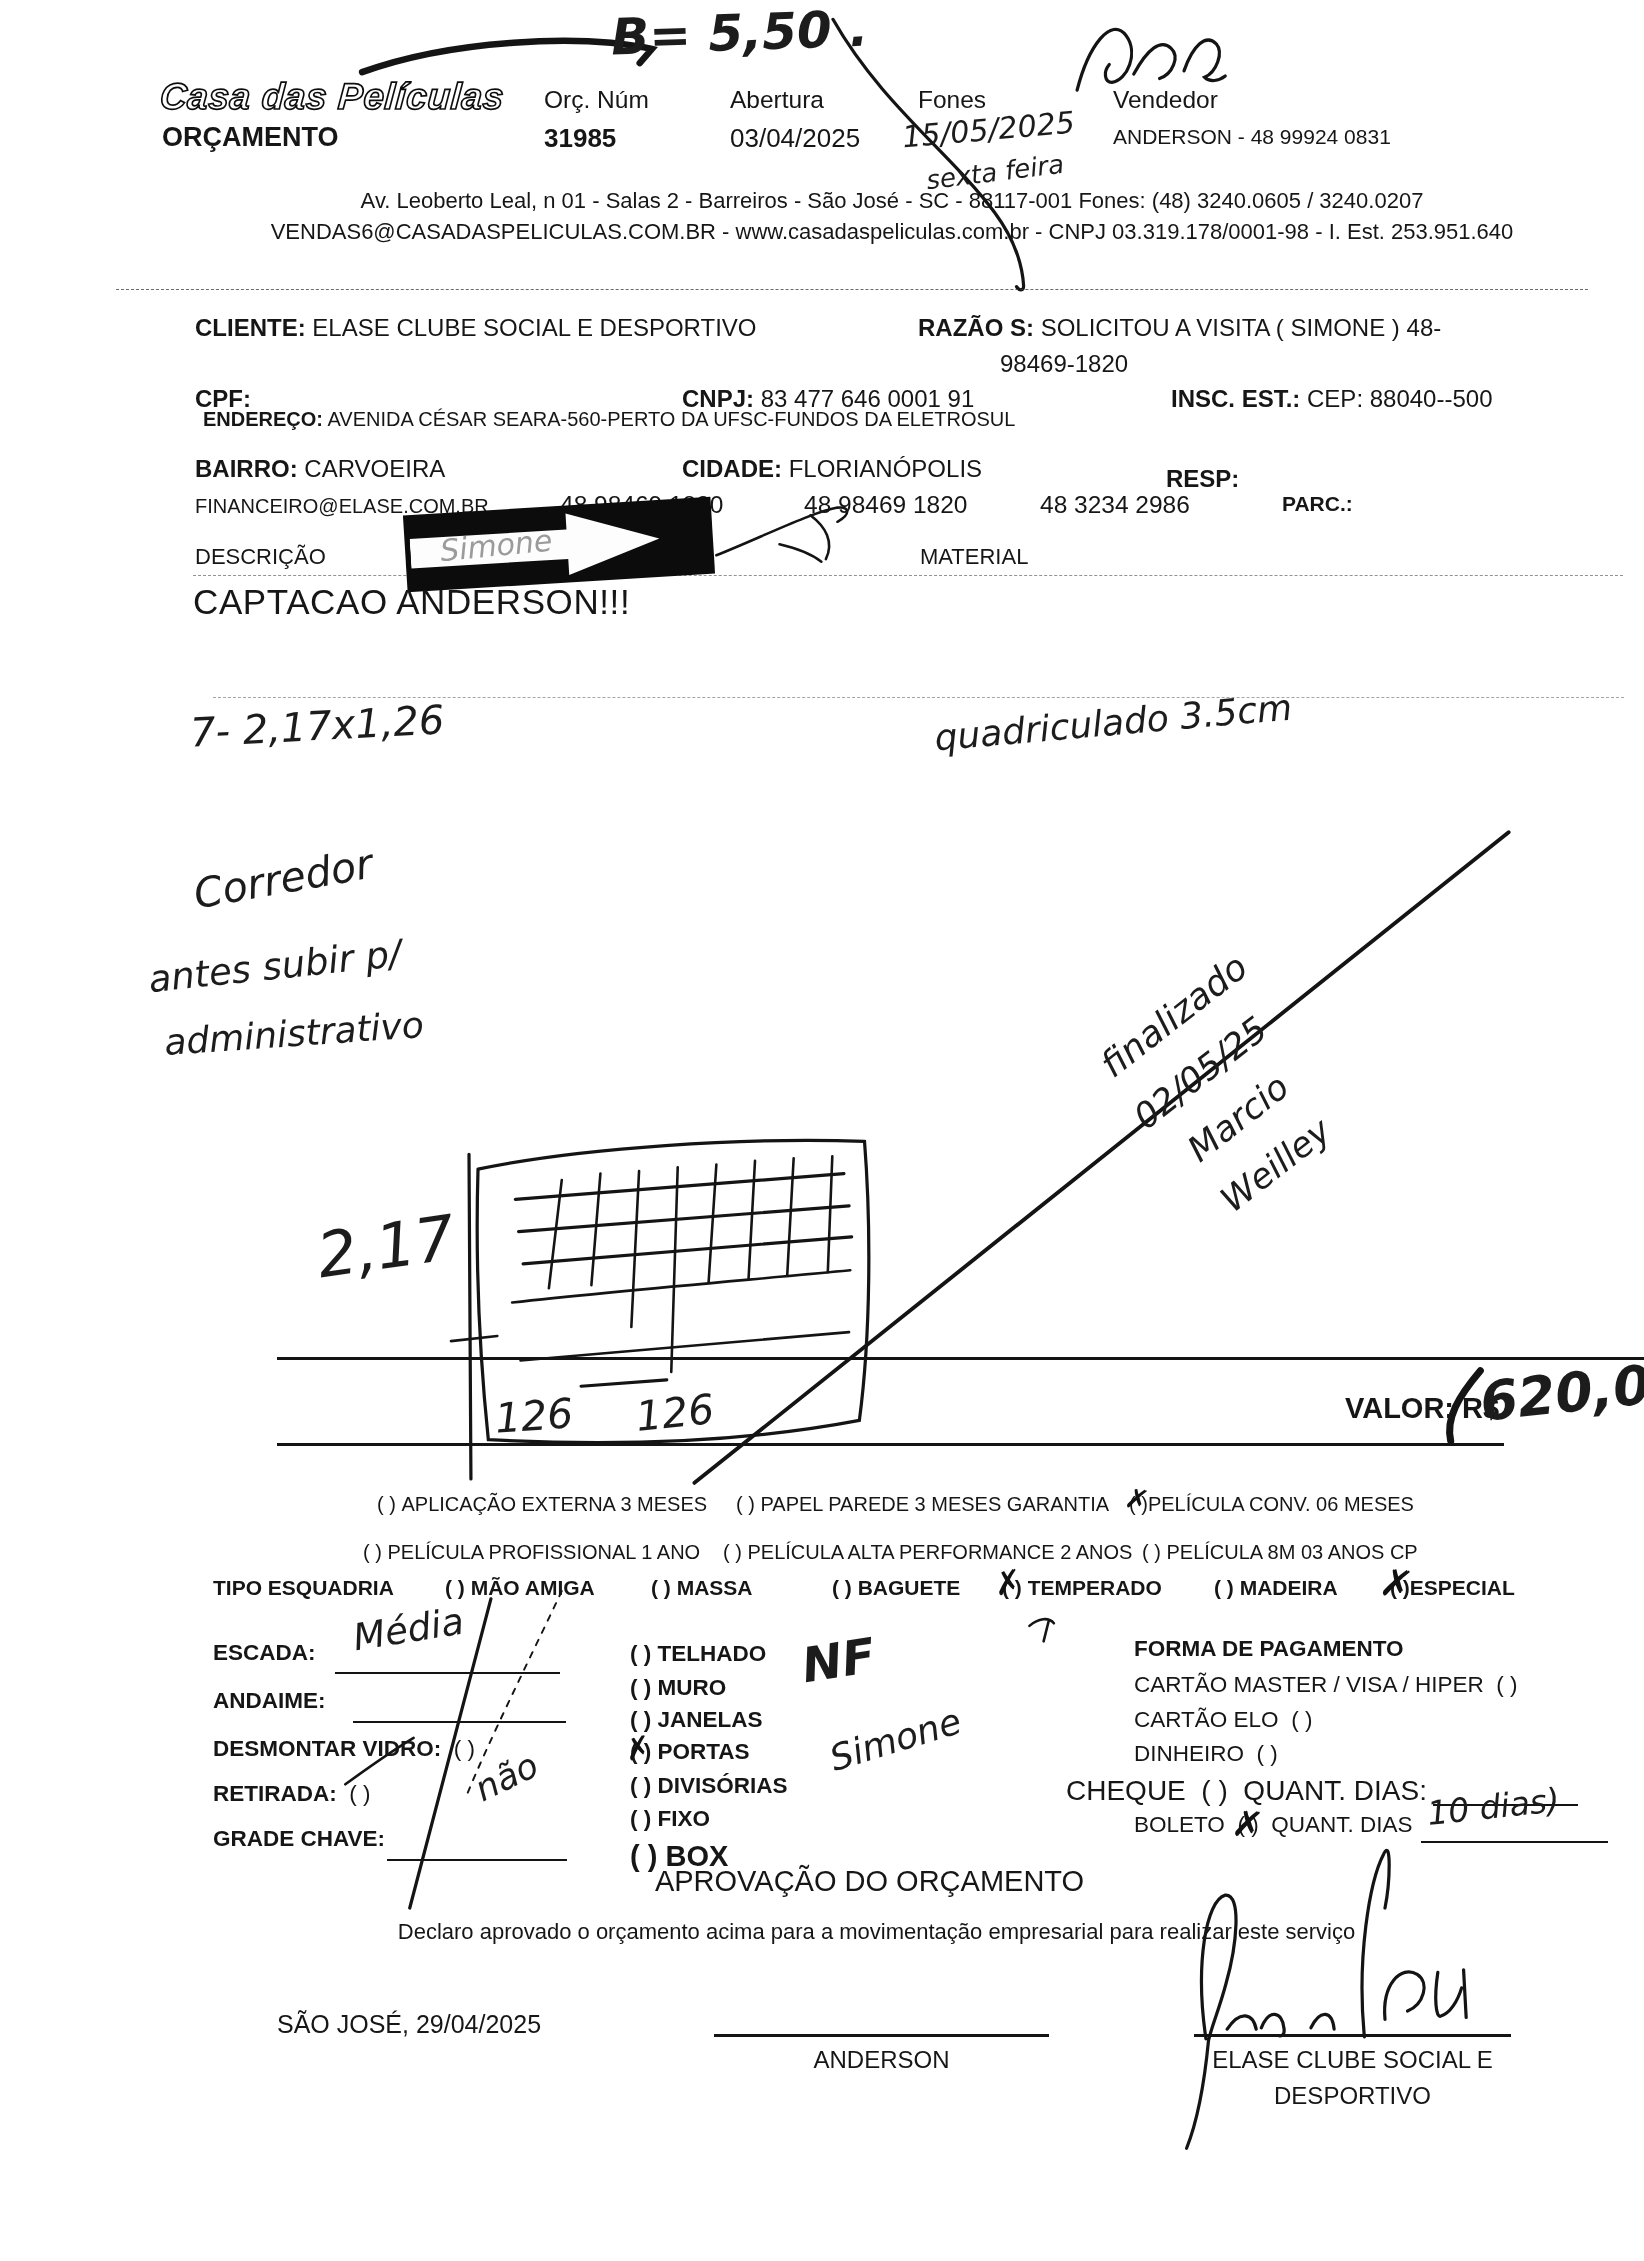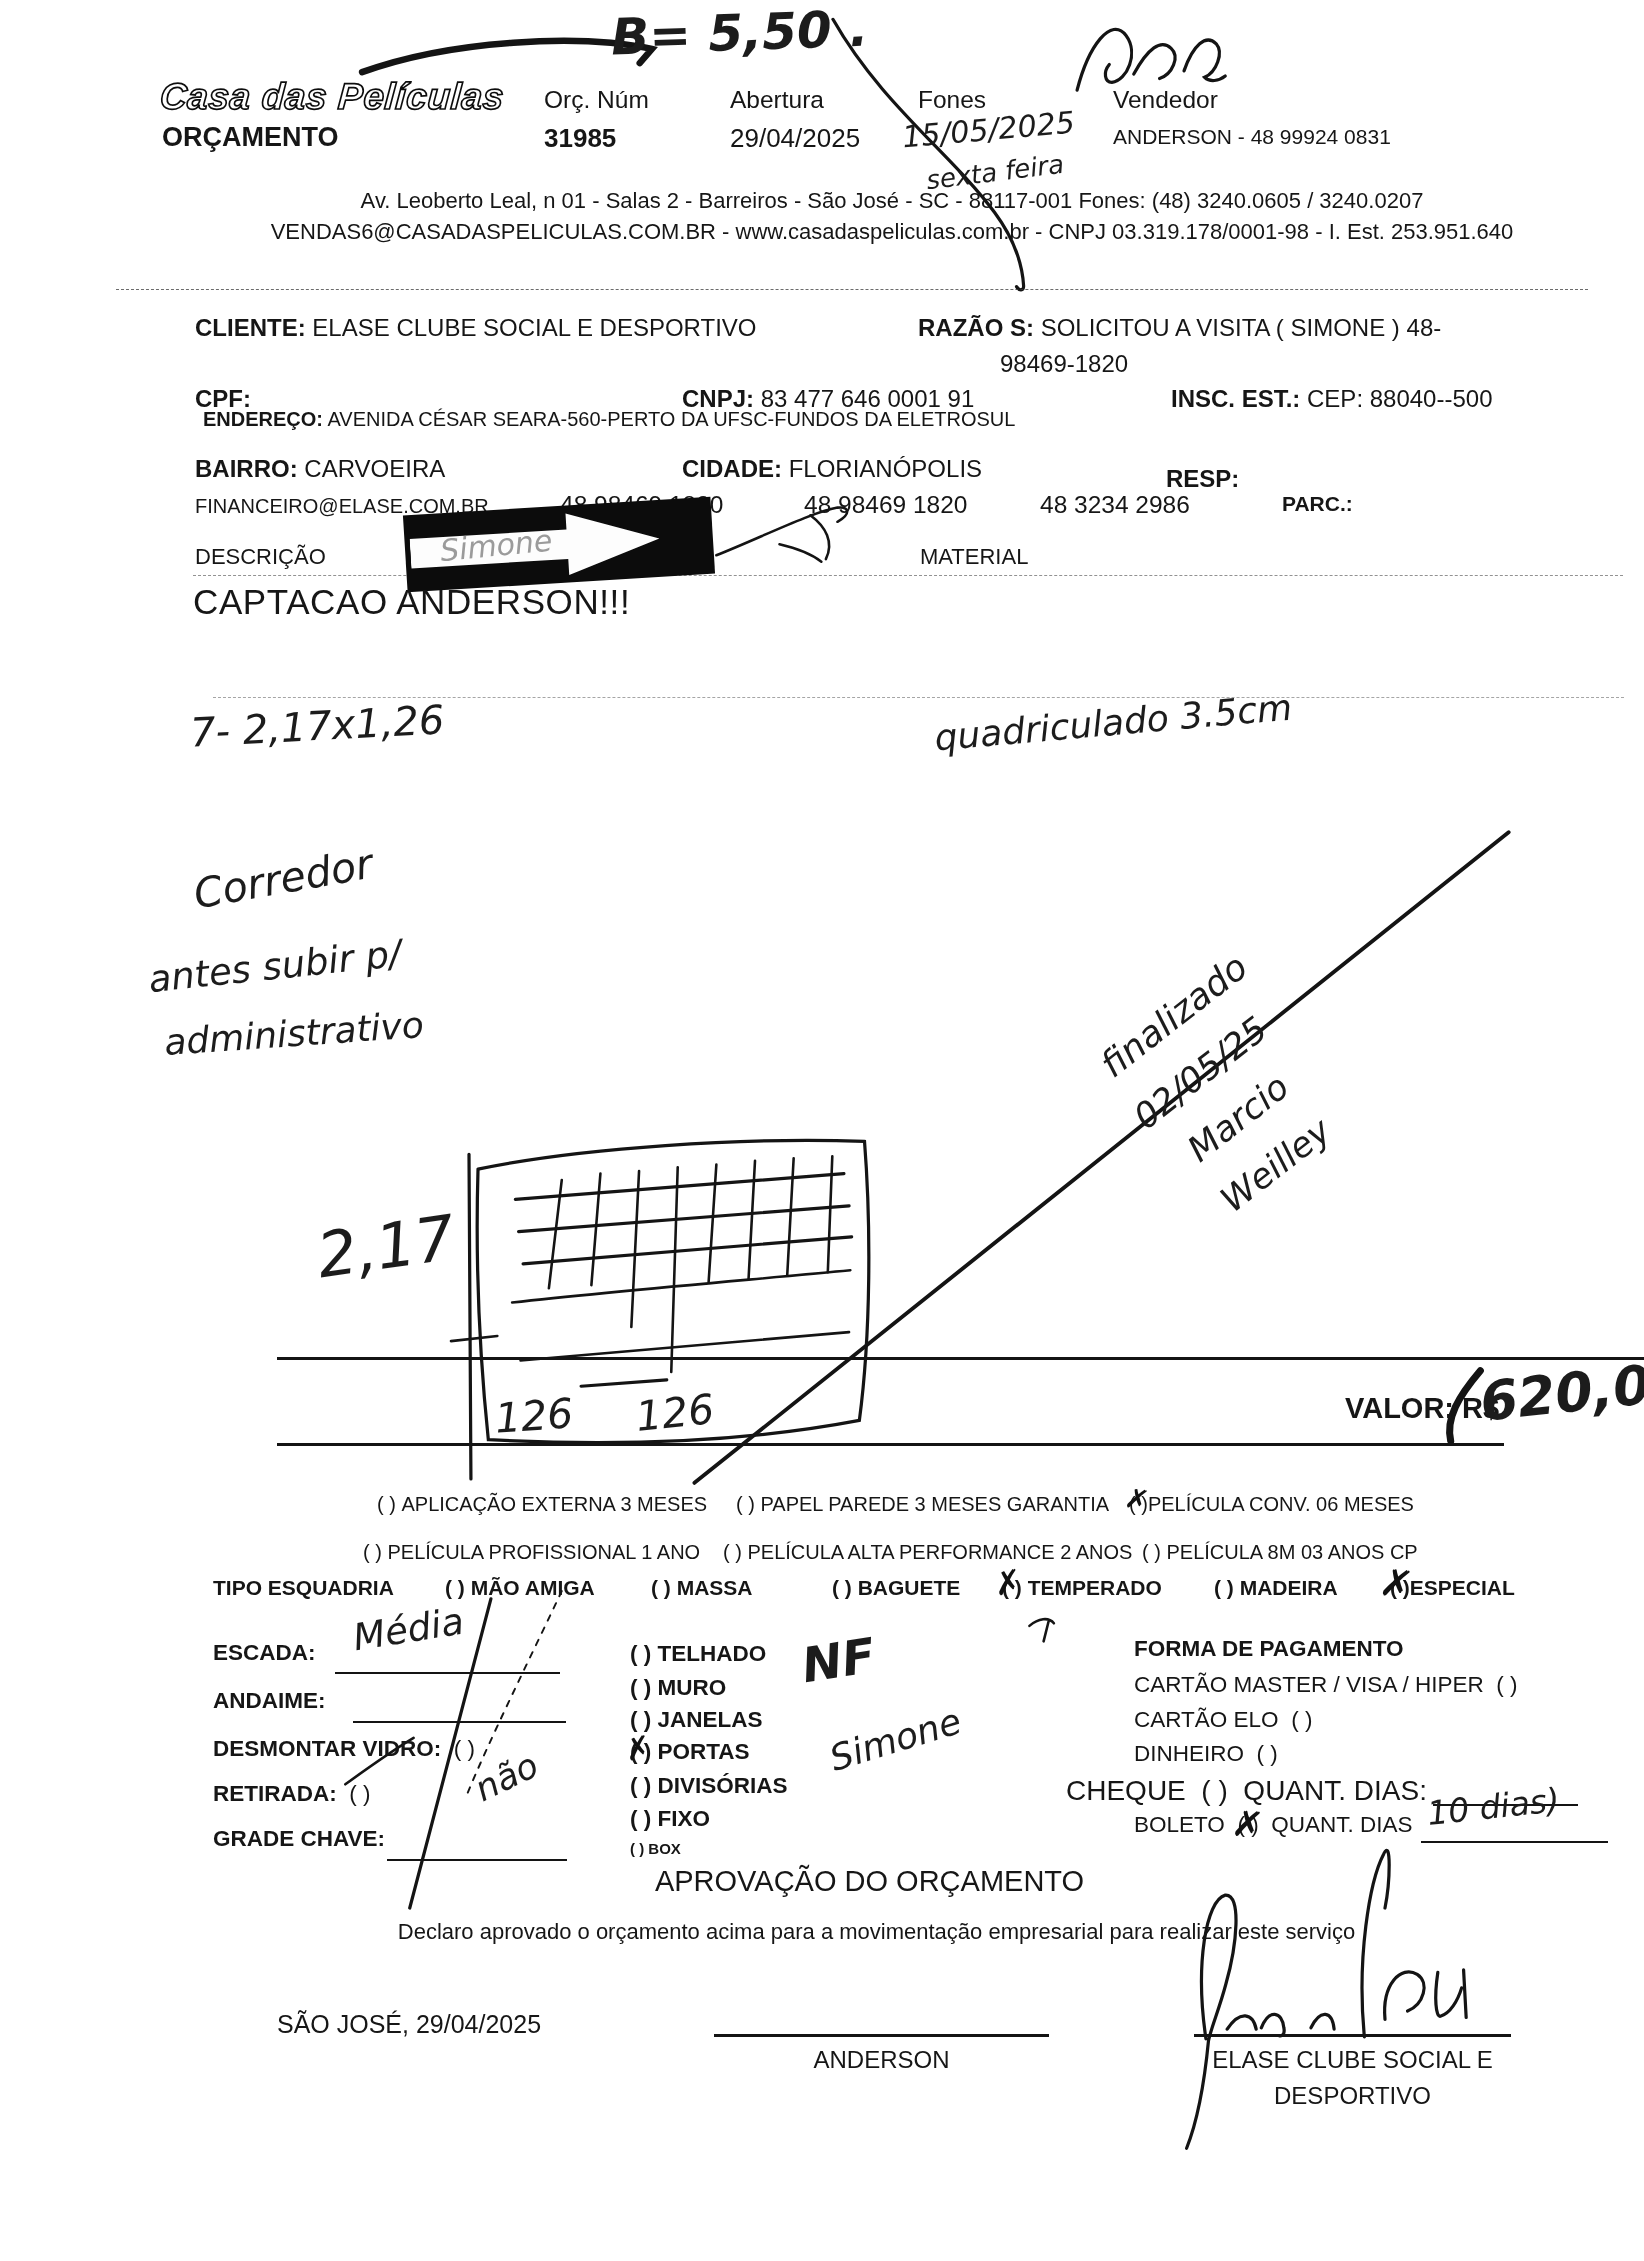--- a/index.html
+++ b/index.html
@@ -92,21 +92,21 @@
     </g>
   </svg>
 
   <div class="r logo" style="left:160px;top:76px;">Casa das Películas</div>
   <div class="r b" style="left:162px;top:122px;font-size:27px;">ORÇAMENTO</div>
 
   <div class="r" style="left:544px;top:86px;font-size:24.5px;">Orç. Núm</div>
   <div class="r b" style="left:544px;top:124px;font-size:26px;">31985</div>
 
   <div class="r" style="left:730px;top:86px;font-size:24.5px;">Abertura</div>
-  <div class="r" style="left:730px;top:124px;font-size:26px;">29/04/2025</div>
+  <div class="r" style="left:730px;top:124px;font-size:26px;">03/04/2025</div>
 
   <div class="r" style="left:918px;top:86px;font-size:24.5px;">Fones</div>
   <div class="r hw" style="left:902px;top:113px;font-size:30px;transform:rotate(-5deg);">15/05/2025</div>
   <div class="r hw" style="left:926px;top:158px;font-size:26px;transform:rotate(-7deg);">sexta feira</div>
 
   <div class="r" style="left:1113px;top:86px;font-size:24.5px;">Vendedor</div>
   <div class="r" style="left:1113px;top:125px;font-size:21px;">ANDERSON - 48 99924 0831</div>
 
   <div class="r hw b" style="left:611px;top:5.2px;font-size:50px;transform:rotate(-2deg);">B= 5,50 .</div>
 
@@ -264,21 +264,21 @@
   <div class="r sb" style="left:630px;top:1739px;font-size:22.5px;">
     <span>( )</span>&nbsp;<span>PORTAS</span>
     <span class="mk" style="left:-5.2px;top:-7.7px;font-size:31px;transform:rotate(-10deg);">✗</span>
   </div>
   <div class="r sb" style="left:630px;top:1773px;font-size:22.5px;">
     <span>( )</span>&nbsp;<span>DIVISÓRIAS</span>
   </div>
   <div class="r sb" style="left:630px;top:1806px;font-size:22.5px;">
     <span>( )</span>&nbsp;<span>FIXO</span>
   </div>
-  <div class="r sb" style="left:630px;top:1840px;font-size:15px;">
+  <div class="r sb" style="left:630px;top:1840px;font-size:29px;">
     <span>( )</span>&nbsp;<span>BOX</span>
   </div>
 
   <div class="r hw b" style="left:802px;top:1633px;font-size:48px;transform:rotate(-9deg);">NF</div>
   <div class="r hw" style="left:828px;top:1719px;font-size:36px;transform:rotate(-17deg);">Simone</div>
 
   <div class="r b" style="left:1134px;top:1636px;font-size:22.5px;">FORMA DE PAGAMENTO</div>
   <div class="r" style="left:1134px;top:1672px;font-size:22.5px;">
     <span>CARTÃO MASTER / VISA / HIPER</span>&nbsp;&nbsp;<span>(  )</span>
   </div>

